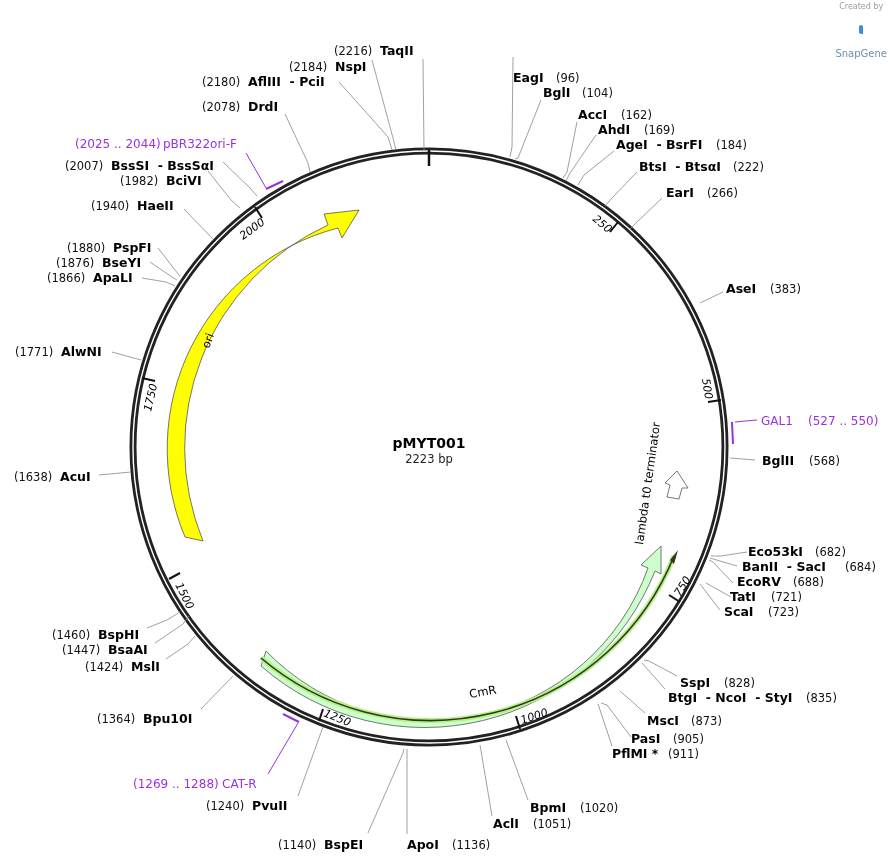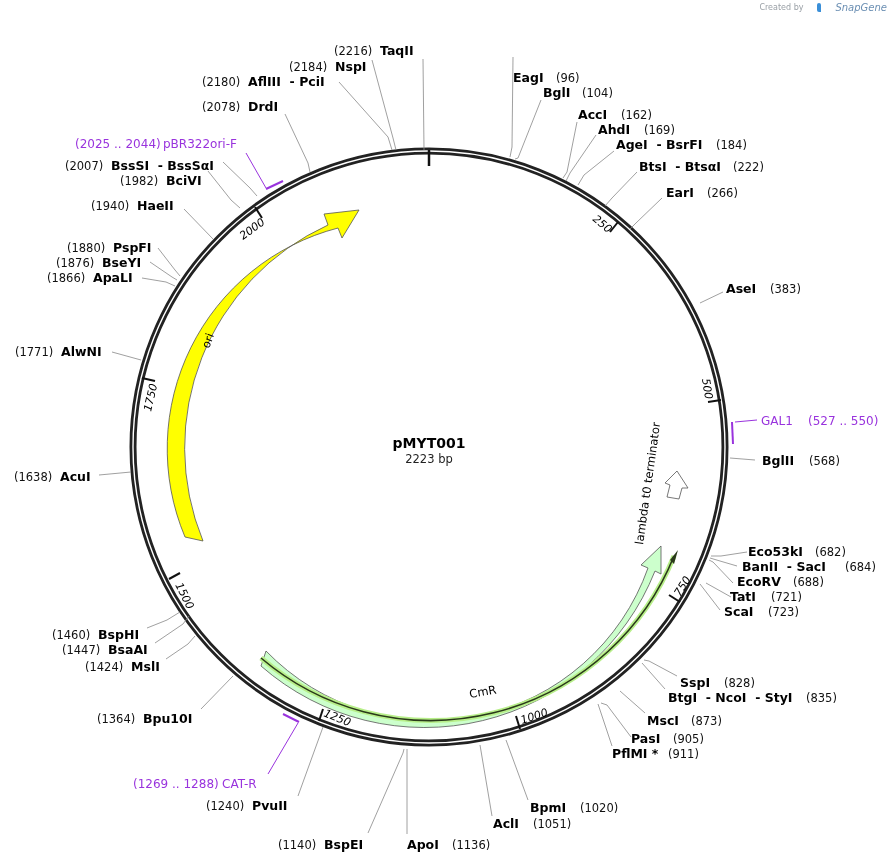--- a/index.html
+++ b/index.html
@@ -5,22 +5,22 @@
   html, body { margin: 0; padding: 0; background: #ffffff; }
   body { width: 893px; height: 863px; position: relative; overflow: hidden; font-family: "DejaVu Sans", sans-serif; }
   #map { position: absolute; left: 0; top: 0; }
   .lbl-name { font-family: "DejaVu Sans", sans-serif; font-weight: bold; font-size: 12.5px; fill: #000; }
   .lbl-pos { font-family: "DejaVu Sans", sans-serif; font-size: 11.5px; fill: #111; }
   .primer { font-family: "DejaVu Sans", sans-serif; font-size: 12px; fill: #9933dd; }
   .tick-lbl { font-family: "DejaVu Sans", sans-serif; font-size: 11px; fill: #000; font-style: italic; }
   .feat-lbl { font-family: "DejaVu Sans", sans-serif; font-size: 11.5px; fill: #000; }
   .title { font-family: "DejaVu Sans", sans-serif; font-weight: bold; font-size: 14px; fill: #000; }
   .sub { font-family: "DejaVu Sans", sans-serif; font-size: 11.5px; fill: #222; }
-  .credit { position: absolute; right: 6px; top: 2px; font-family: "DejaVu Sans", sans-serif; font-size: 8px; color: #9aa0a6; display: flex; align-items: center; gap: 14px; }
-  .credit .brand { color: #6b8fb3; font-size: 10px; font-style: italic; }
+  .credit { position: absolute; right: 6px; top: 2px; font-family: "DejaVu Sans", sans-serif; font-size: 8px; color: #9aa0a6; display: flex; align-items: center; gap: 14px; flex-direction: column; }
+  .credit .brand { color: #6b8fb3; font-size: 10px; }
   .credit .logo { width: 4px; height: 9px; background: #3a8fd8; border-radius: 2px 2px 0 2px; display: inline-block; }
 </style>
 </head>
 <body>
 
 <div class="credit">
   <span>Created by</span>
   <span class="logo"></span>
   <span class="brand">SnapGene</span>
 </div>

